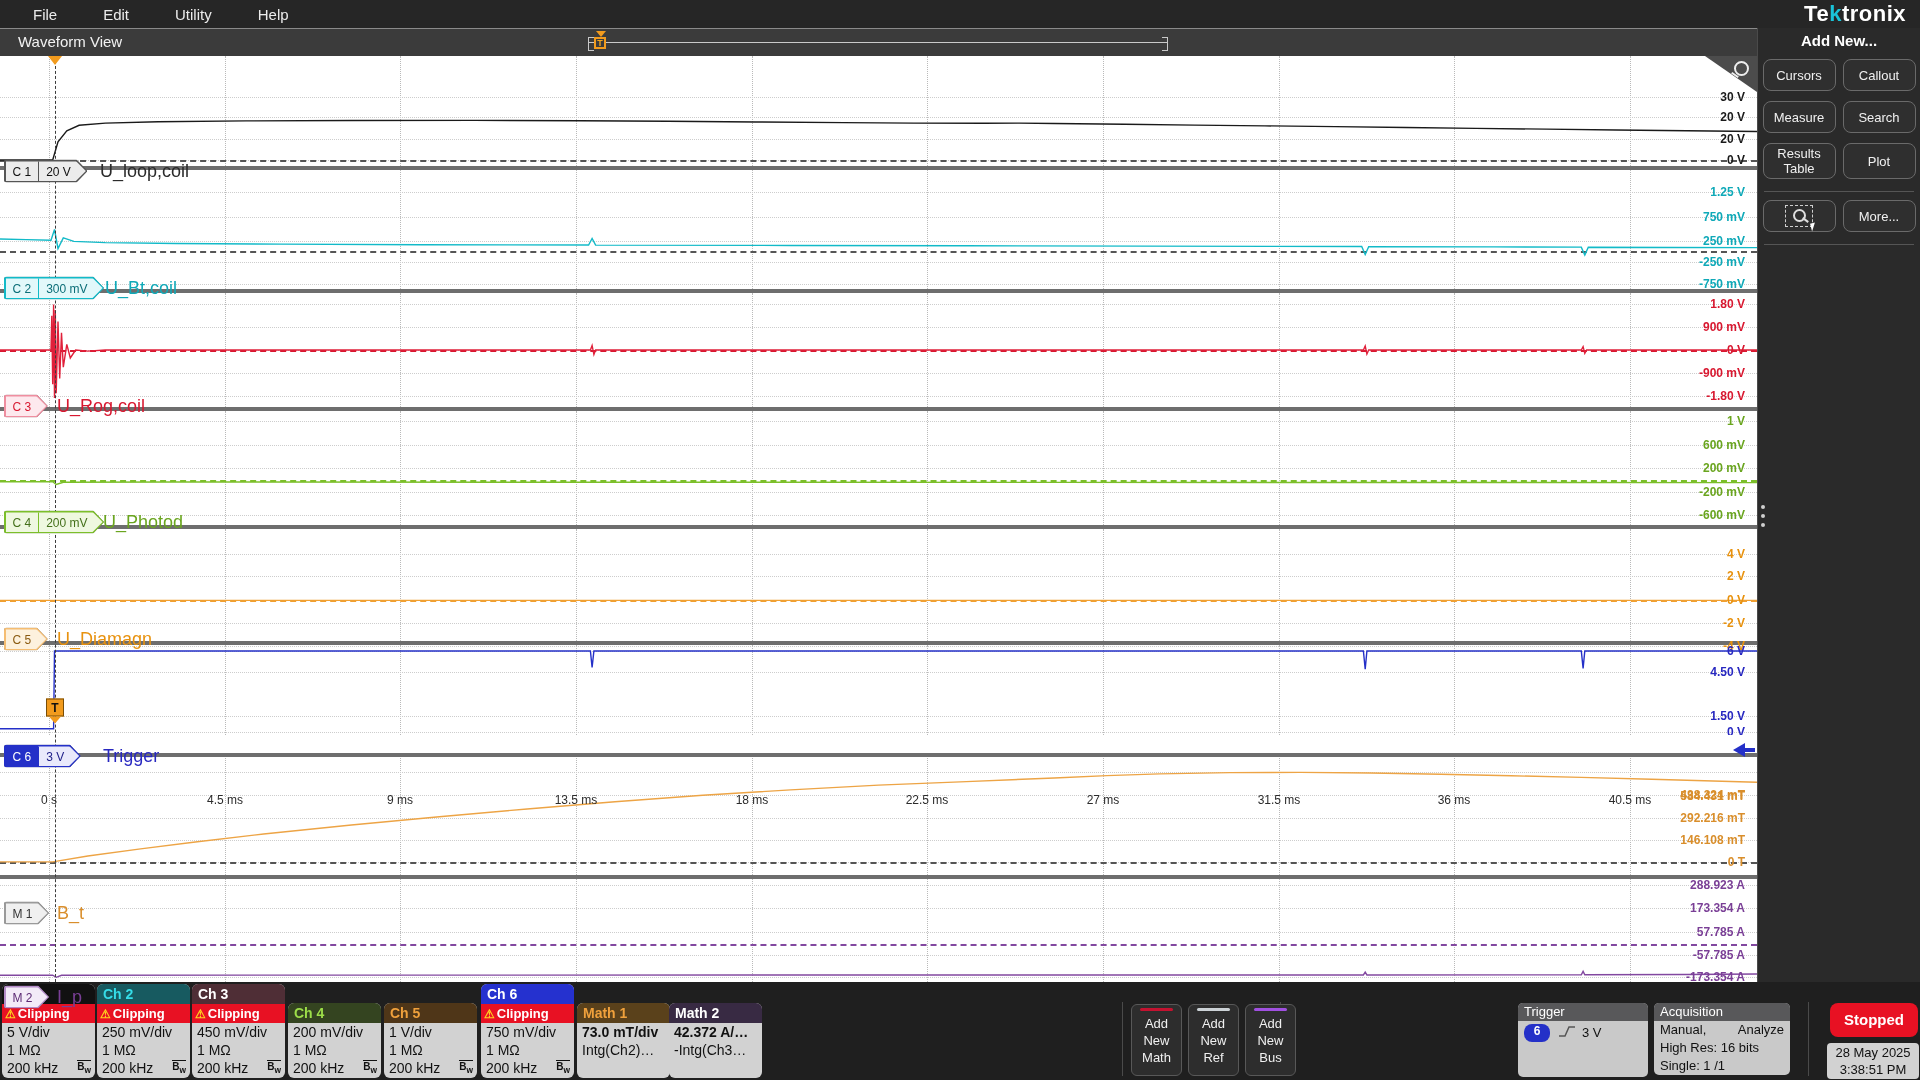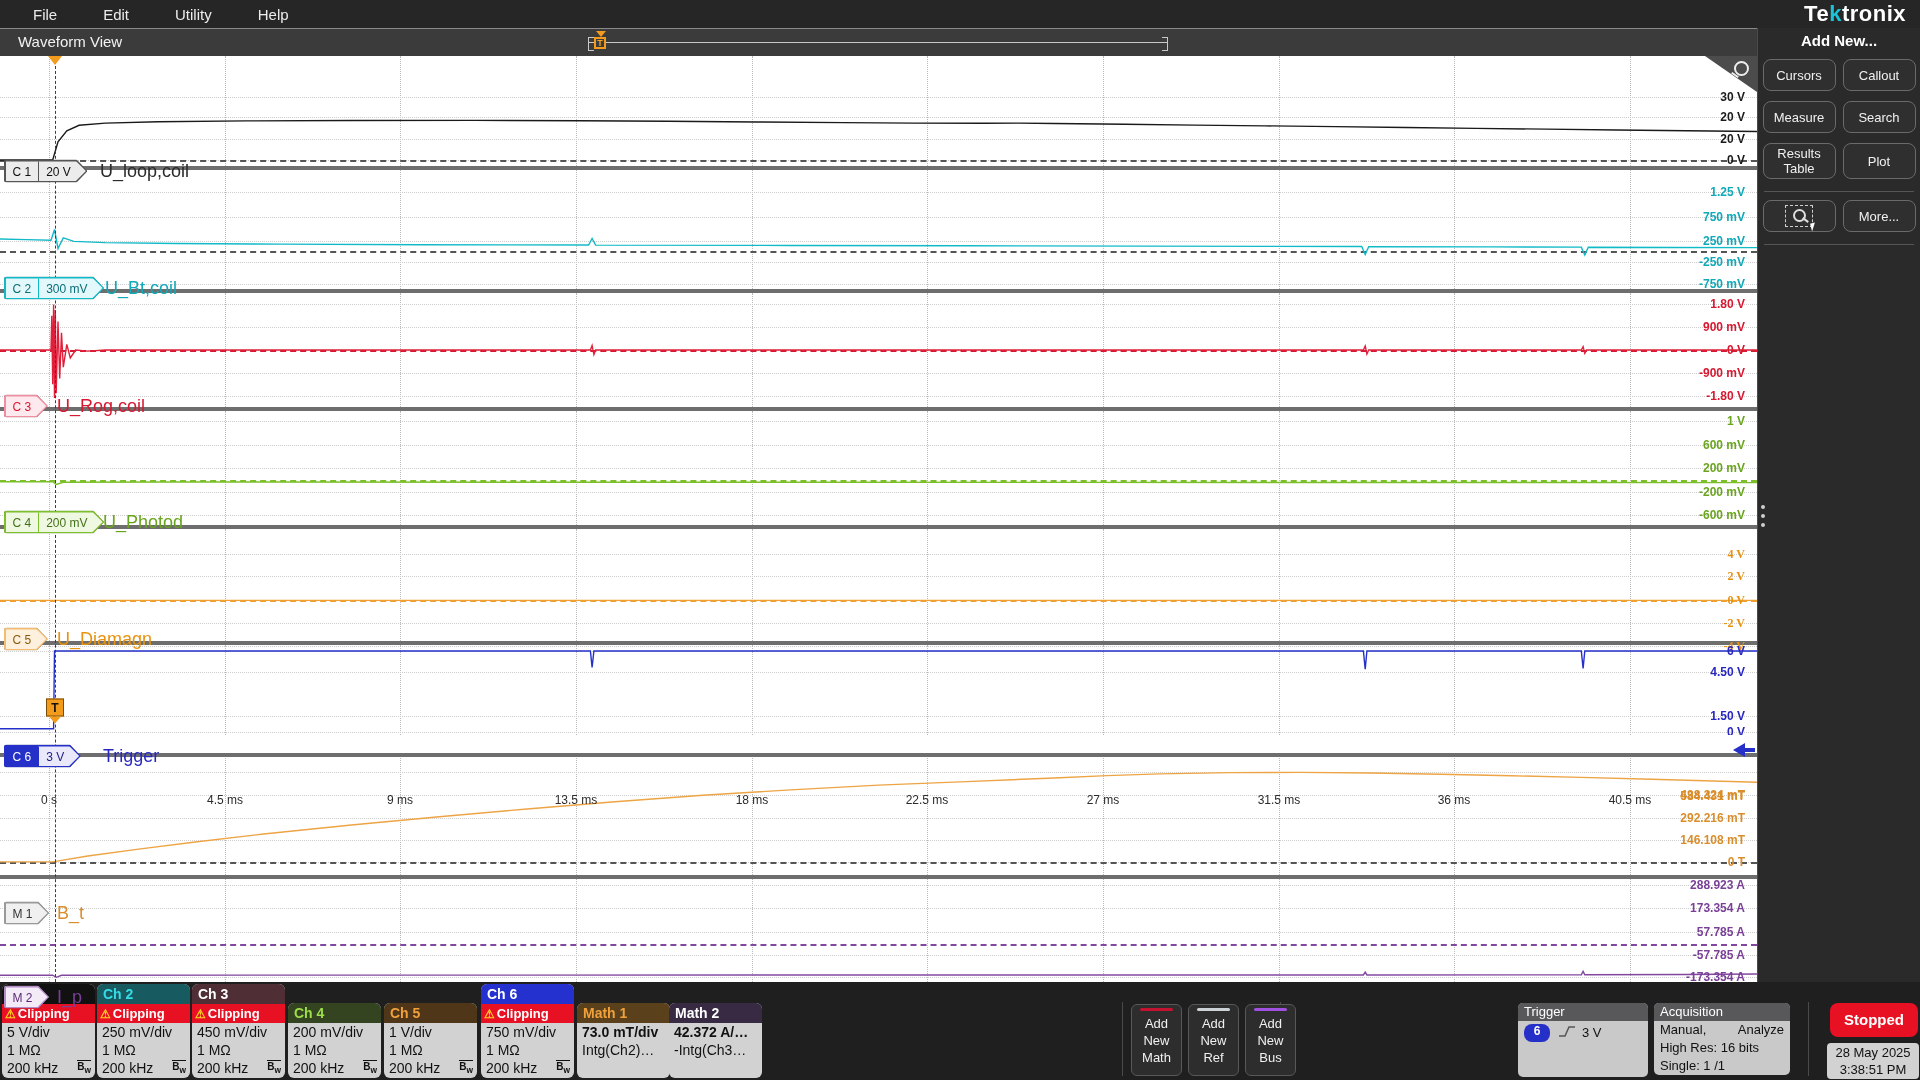--- a/index.html
+++ b/index.html
@@ -253,21 +253,21 @@
       </div>
       <div class="badge" style="top: 466px;">
         <div class="outer" style="background: rgb(124, 191, 42);">
           <div class="inner">
             <span class="part" style="background: rgb(239, 248, 224); color: rgb(68, 112, 26);">C 4</span>
             <span class="part second" style="background: rgb(239, 248, 224); color: rgb(68, 112, 26); border-left: 1.5px solid rgb(124, 191, 42);">200 mV</span>
           </div>
         </div>
       </div>
       <div class="chname" style="left: 103px; top: 466px; color: rgb(106, 165, 31);">U_Photod</div>
-      <div class="slice" style="top: 473px; height: 140px; font-family: Liberation Serif, serif;">
+      <div class="slice" style="top: 473px; height: 140px;">
         <div class="vgrid" style="left: 49px;"></div>
         <div class="vgrid" style="left: 225px;"></div>
         <div class="vgrid" style="left: 400px;"></div>
         <div class="vgrid" style="left: 576px;"></div>
         <div class="vgrid" style="left: 752px;"></div>
         <div class="vgrid" style="left: 927px;"></div>
         <div class="vgrid" style="left: 1103px;"></div>
         <div class="vgrid" style="left: 1279px;"></div>
         <div class="vgrid" style="left: 1454px;"></div>
         <div class="vgrid" style="left: 1630px;"></div>

